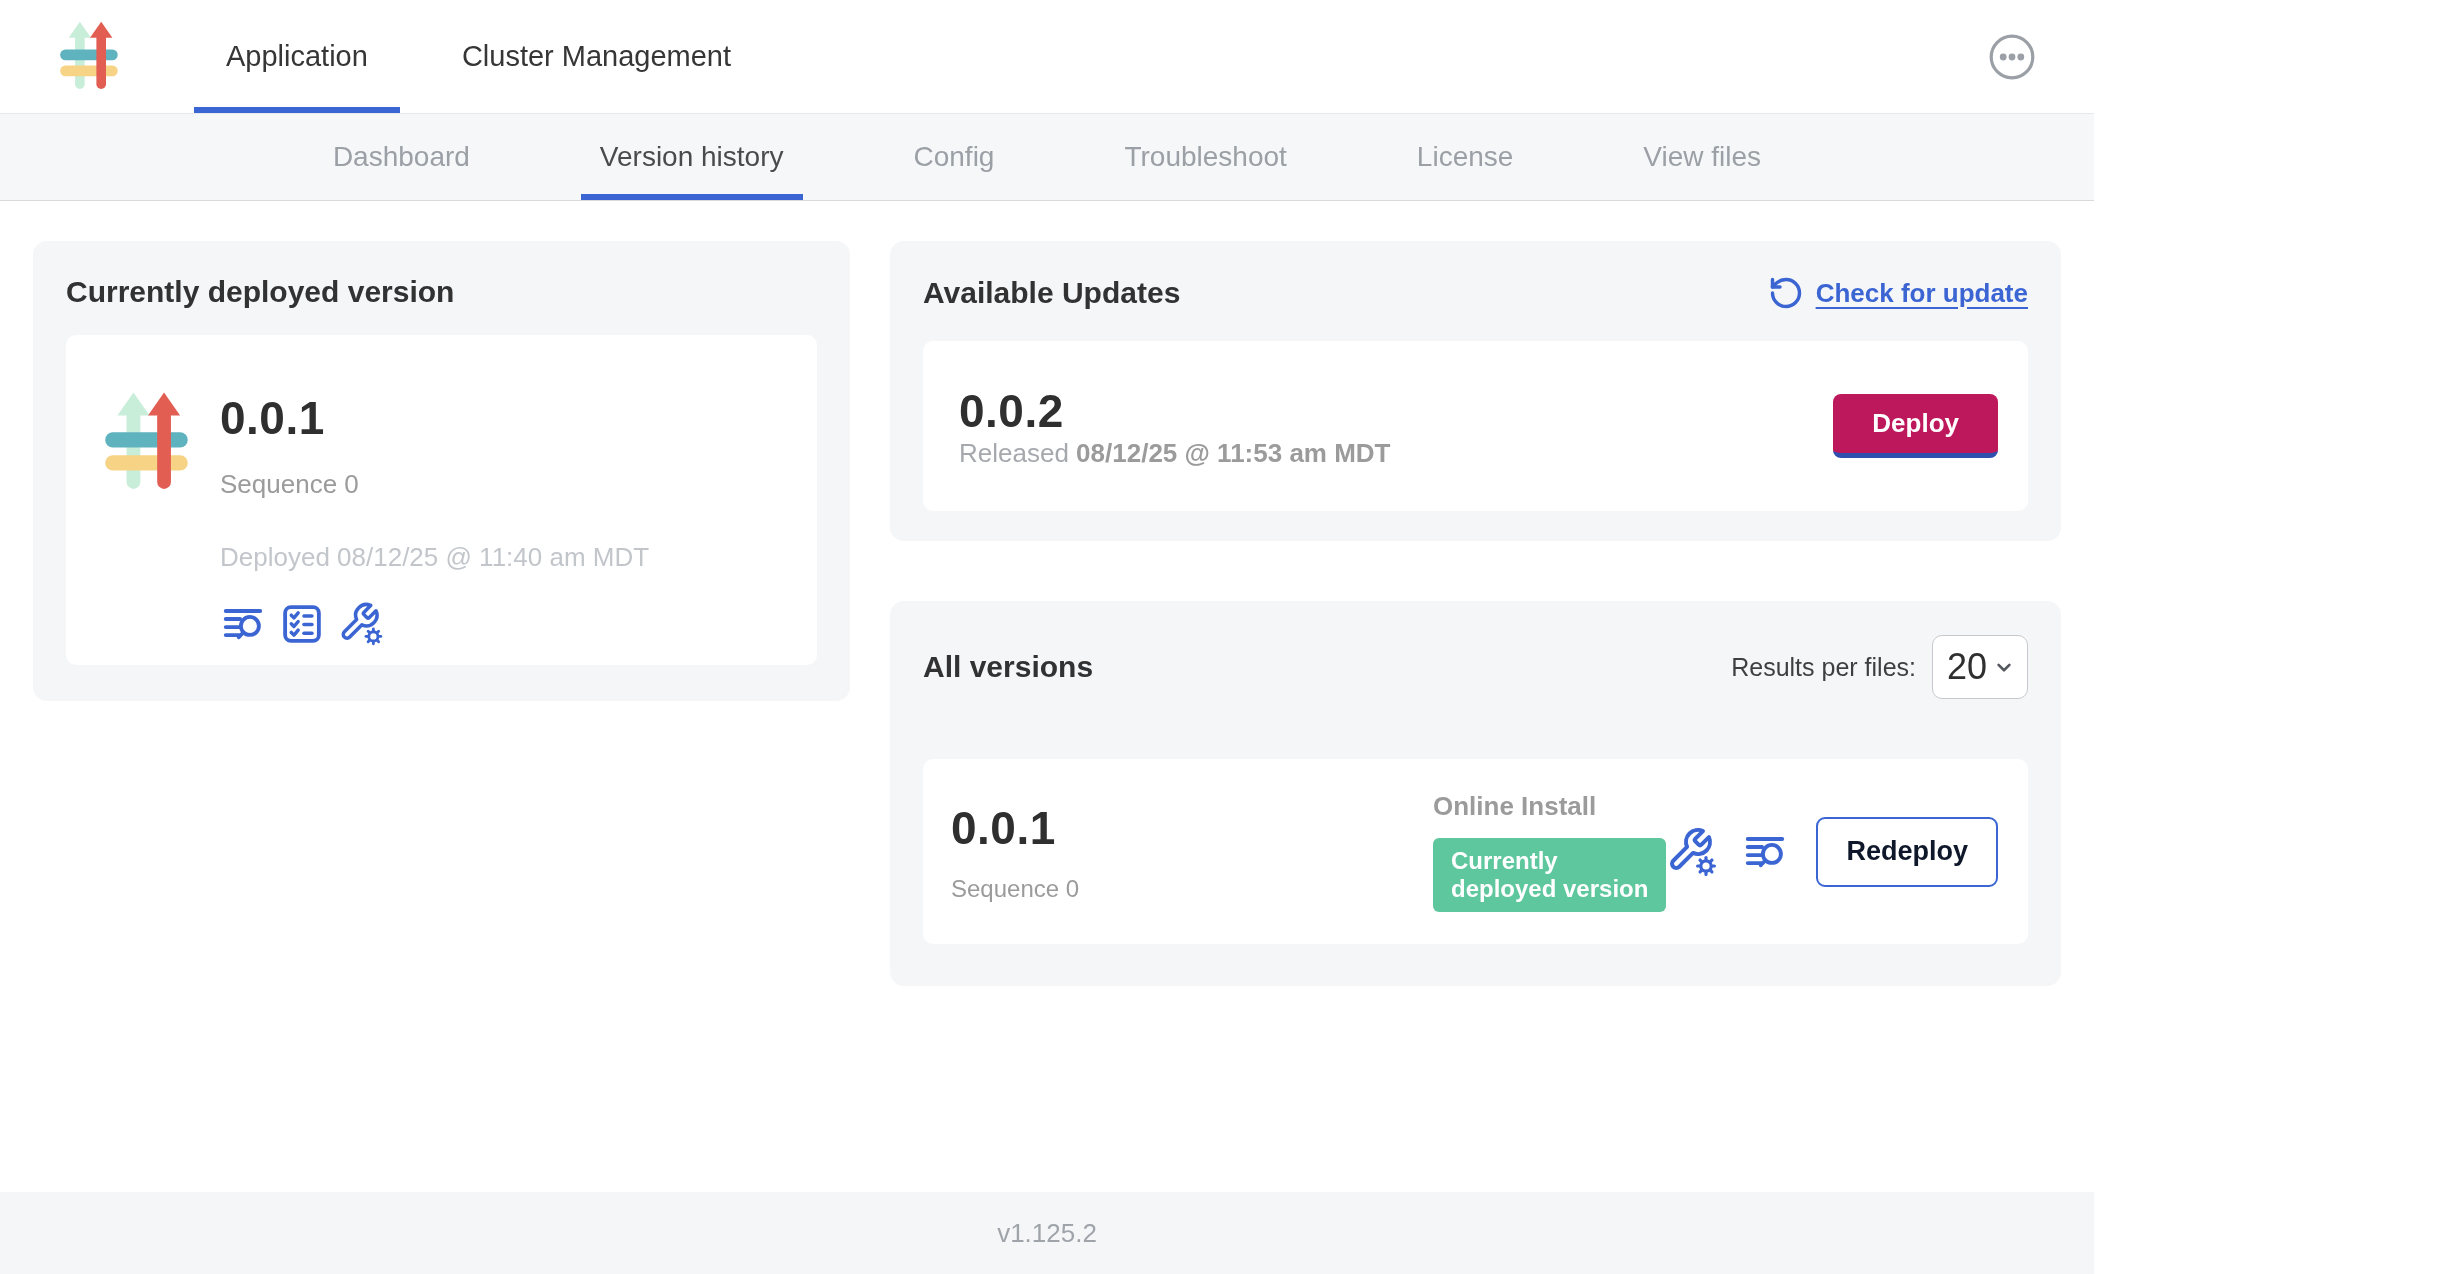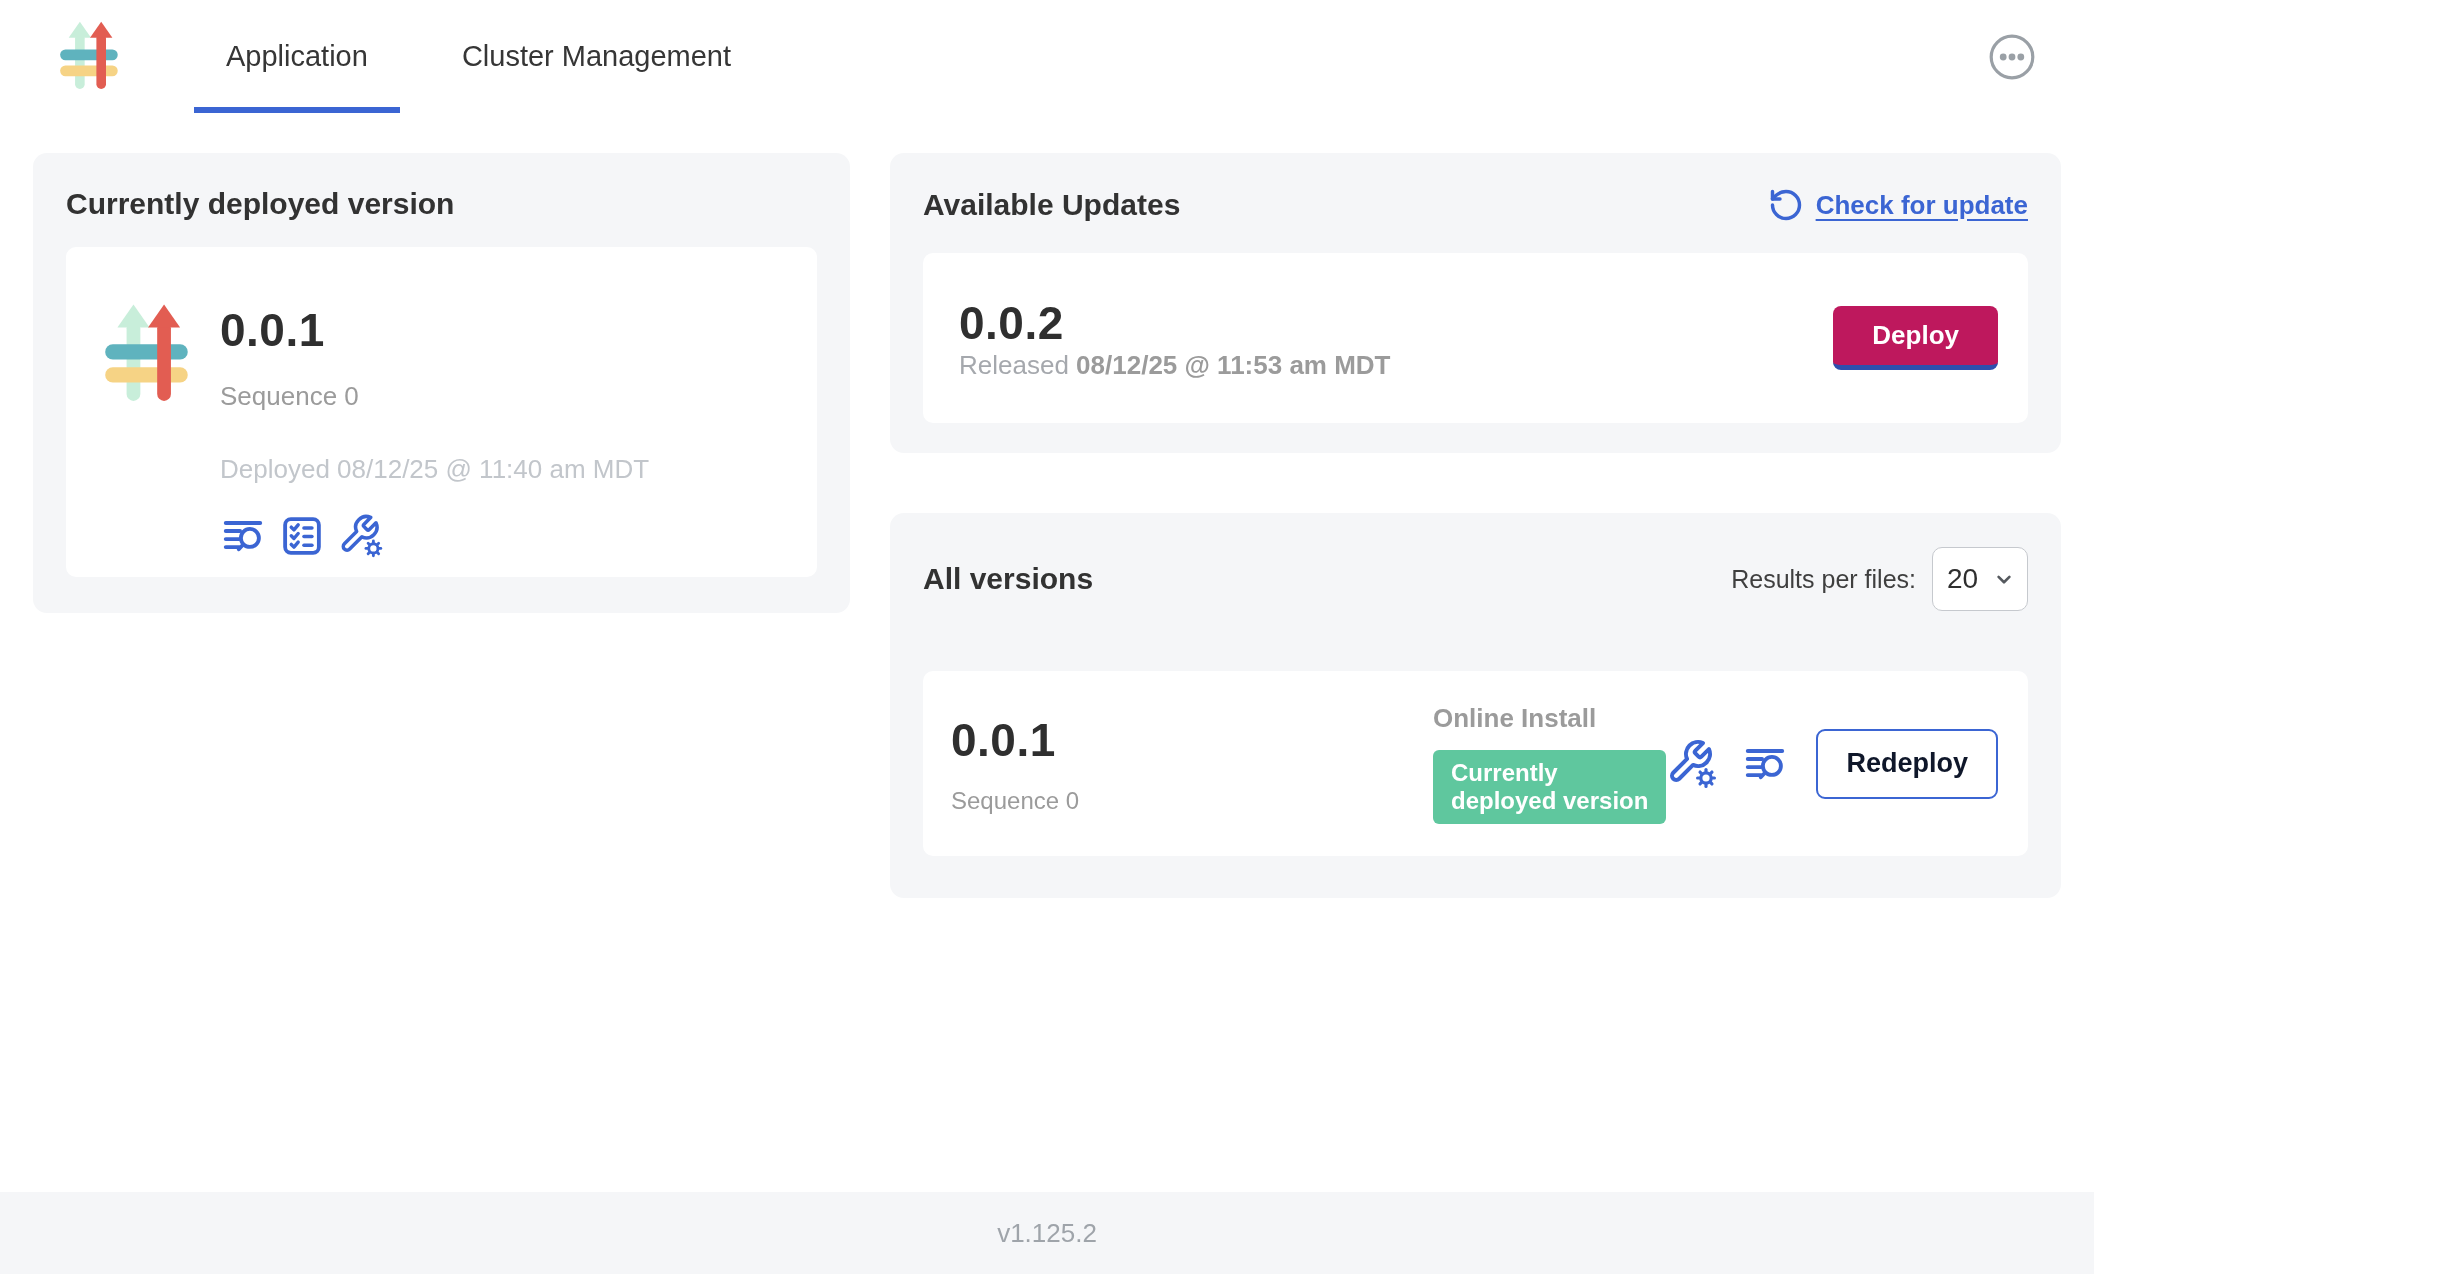--- a/index.html
+++ b/index.html
@@ -73,21 +73,21 @@
     font-size: 26px; font-weight: 700; border: none; border-bottom: 5px solid #2e4fae;
     border-radius: 8px; cursor: pointer; padding: 0 39px;
   }
 
   .versions-card { height: 385px; }
   .rpp { display: flex; align-items: center; gap: 16px; }
   .rpp-label { font-size: 25px; color: #3f3f3f; }
   .select-box {
     width: 96px; height: 64px; background: #ffffff; border: 1px solid #c6c9ce; border-radius: 10px;
     display: flex; align-items: center; justify-content: space-between; padding: 0 10px 0 14px;
-    font-size: 28px; color: #2f2f2f; cursor: pointer;
+    font-size: 36px; color: #2f2f2f; cursor: pointer;
   }
   .select-box .chev { width: 26px; height: 26px; }
   .select-box .chev svg { width: 100%; height: 100%; display: block; }
   .version-row { margin-top: 60px; height: 185px; padding: 28px 30px 28px 28px; display: flex; align-items: center; }
   .vr-col1 { width: 482px; flex: 0 0 auto; }
   .vr-col1 .seq-text { margin-top: 20px; font-size: 24px; }
   .vr-col2 { flex: 1 1 auto; }
   .install-type { font-size: 26px; font-weight: 700; color: #9b9b9b; }
   .status-badge {
     display: inline-block; margin-top: 16px; background: #5fc79e; color: #ffffff;
@@ -140,20 +140,40 @@
         <svg viewBox="0 0 24 24">
           <circle cx="12" cy="12" r="10.4" fill="none" stroke="#9aa0a6" stroke-width="1.6"></circle>
           <circle cx="7.6" cy="12" r="1.7" fill="#9aa0a6"></circle>
           <circle cx="12" cy="12" r="1.7" fill="#9aa0a6"></circle>
           <circle cx="16.4" cy="12" r="1.7" fill="#9aa0a6"></circle>
         </svg>
       </div>
     </div>
   </header>
 
+  <nav class="subnav">
+    <div class="sub-tab">
+      <span>Dashboard</span>
+    </div>
+    <div class="sub-tab active">
+      <span>Version history</span>
+    </div>
+    <div class="sub-tab">
+      <span>Config</span>
+    </div>
+    <div class="sub-tab">
+      <span>Troubleshoot</span>
+    </div>
+    <div class="sub-tab">
+      <span>License</span>
+    </div>
+    <div class="sub-tab">
+      <span>View files</span>
+    </div>
+  </nav>
 
   <main class="main">
 
     <section class="card left-card">
       <h2>Currently deployed version</h2>
       <div class="inner deployed-inner">
         <div class="logo-lg">
           <svg viewBox="0 0 60 68">
             <g fill="#c8eeda">
               <rect x="16" y="12" width="9" height="52" rx="4.5"></rect>

